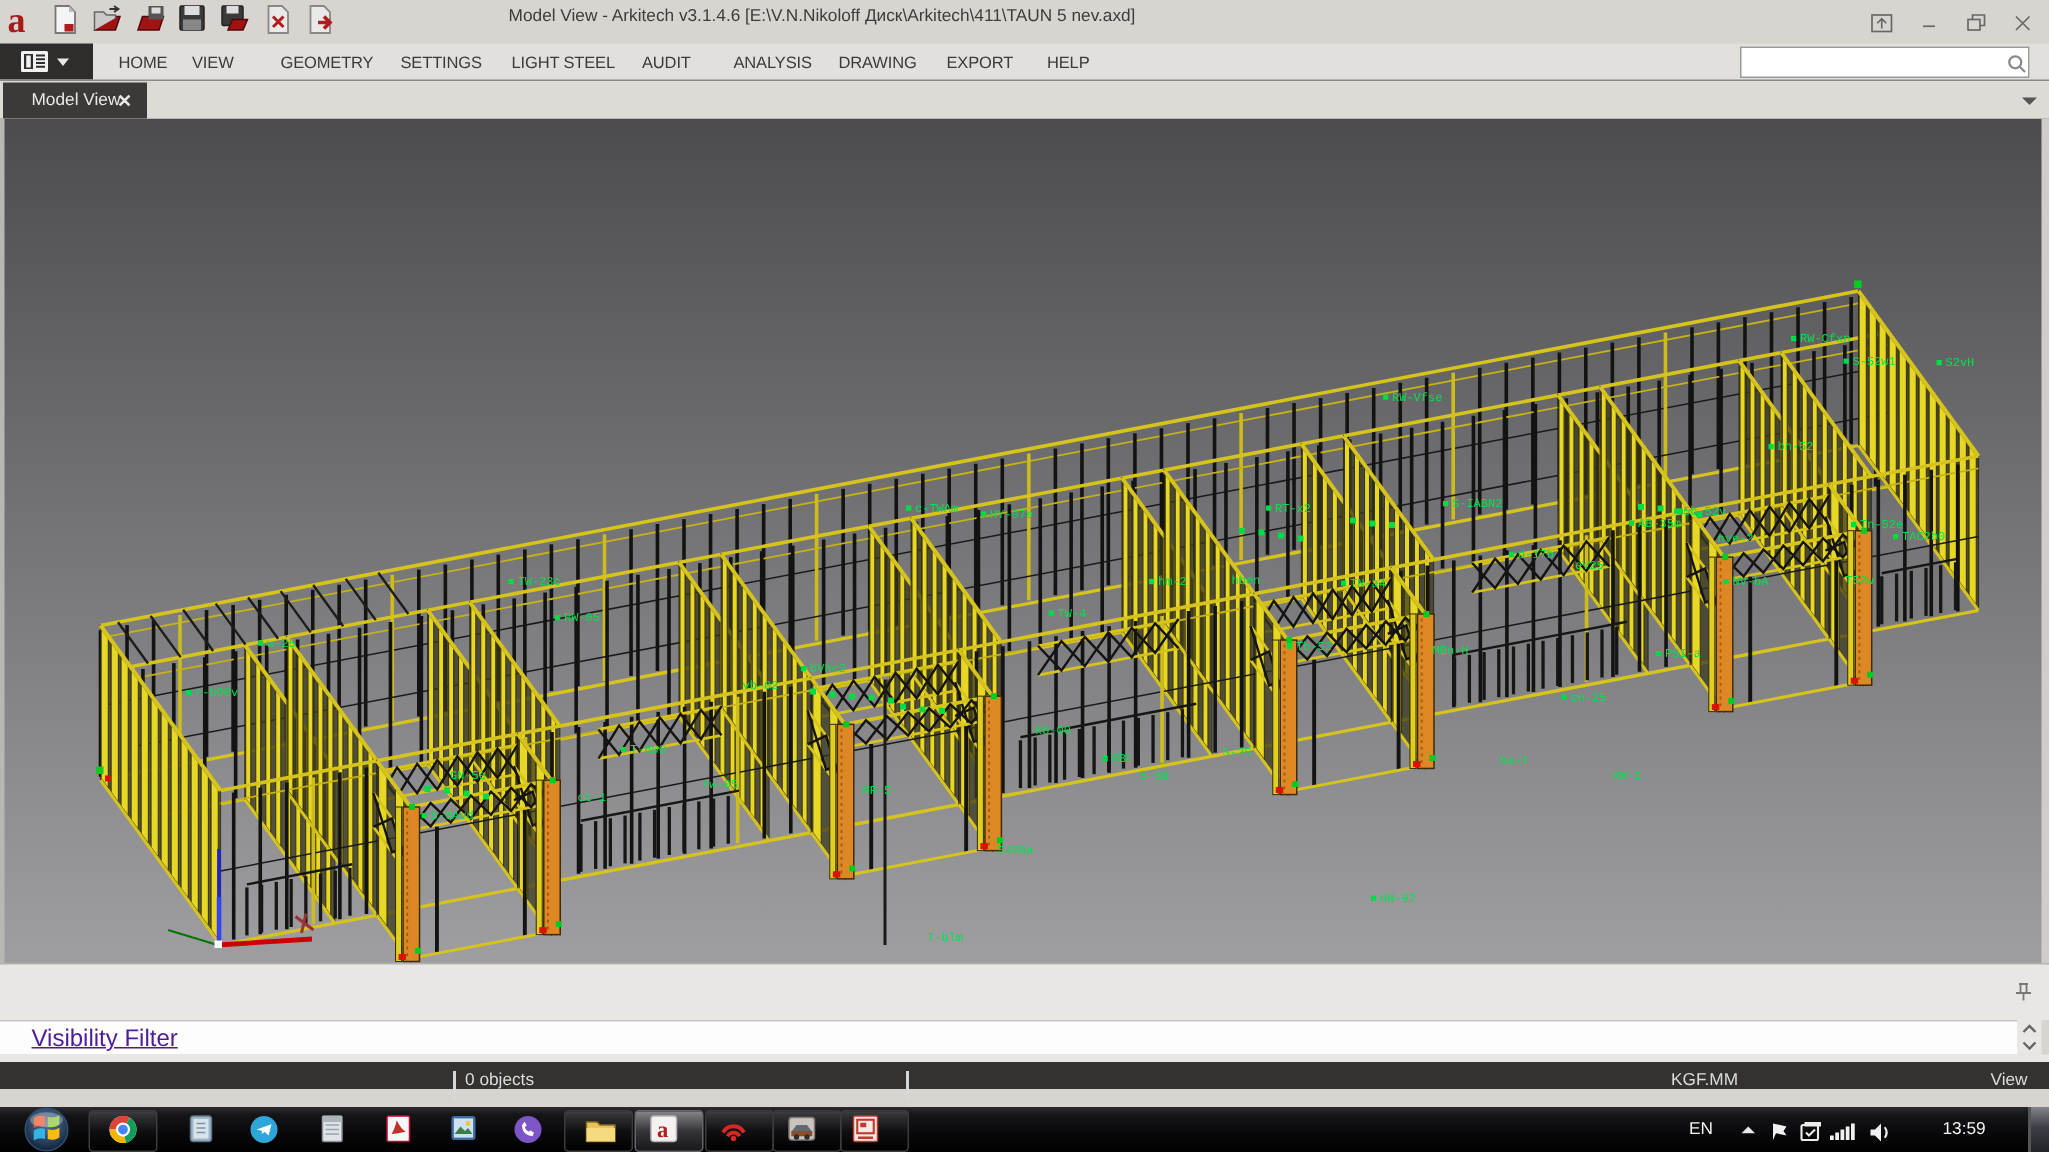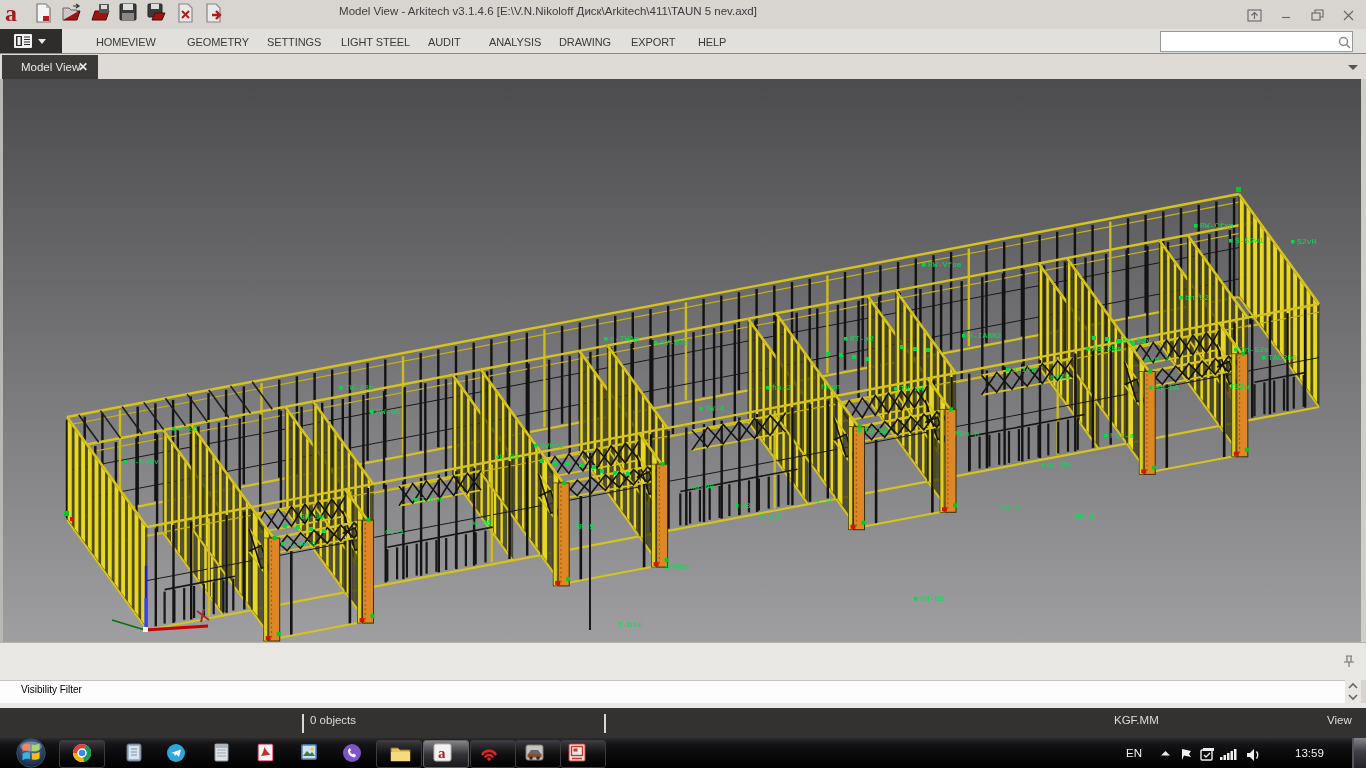--- a/index.html
+++ b/index.html
@@ -12,23 +12,23 @@
 #tab{left:2px;top:55px;width:96px;height:24px;background:#3b3a38;color:#e8e8e8;
  font-size:11.5px;line-height:24px;}
 .menu{position:absolute;top:36px;font-size:11px;color:#3a3a3a;letter-spacing:-0.1px;}
 #searchbox{left:1160px;top:31px;width:191px;height:19px;background:#fff;
  border:1px solid #999;}
 #viewport{left:0;top:79px;width:1366px;height:563px;}
 #panel{left:0;top:642px;width:1366px;height:38px;background:#e9e7e4;
  border-top:1px solid #b5b3af;box-sizing:border-box;}
 #visrow{left:0;top:680px;width:1345px;height:23px;background:#fdfdfd;
  border-top:1px solid #c5c3bf;box-sizing:border-box;}
-#vistxt{left:21px;top:684px;font-size:10px;color:#000000;}
+#vistxt{left:21px;top:684px;font-size:16px;color:#4c1d95;text-decoration:underline;}
 #gap703{left:0;top:703px;width:1366px;height:5px;background:#e9e7e4;}
-#statusbar{left:0;top:708px;width:1366px;height:30px;background:#333231;color:#dcdcdc;
+#statusbar{left:0;top:708px;width:1366px;height:18px;background:#333231;color:#dcdcdc;
  font-size:11.5px;}
 #taskbar{left:0;top:738px;width:1366px;height:30px;
  background:linear-gradient(#2b2b2d 0%,#151517 18%,#0a0a0c 55%,#000 100%);}
 .tray{position:absolute;color:#f2f2f2;font-size:11.5px;top:747px;}
 .tbtn{position:absolute;top:740px;width:44px;height:26px;border-radius:3px;
  border:1px solid #3c3c40;background:linear-gradient(rgba(120,120,130,.35),rgba(40,40,46,.18) 50%,rgba(0,0,0,.25));}
 </style></head><body>
 <div class="abs" id="titlebar"></div>
 <div class="abs" id="title">Model View - Arkitech v3.1.4.6 [E:\V.N.Nikoloff Диск\Arkitech\411\TAUN 5 nev.axd]</div>
 
@@ -81,21 +81,21 @@
 </svg>
 
 <div class="abs" id="menurow"></div>
 <div class="abs" id="appbtn"><svg width="62" height="24" viewBox="0 0 62 24">
  <rect x="14" y="5" width="18" height="14" rx="1" fill="#f2f2f2"></rect>
  <rect x="16" y="7" width="6" height="10" fill="#2e2d2b"></rect>
       <rect x="17.5" y="8" width="3" height="8" fill="#f2f2f2"></rect>
  <path d="M24 8 h6 M24 10.5 h6 M24 13 h6 M24 15.5 h6" stroke="#2e2d2b" stroke-width="1.2"></path>
  <path d="M38 10 l4 5 4 -5 z" fill="#e8e8e8"></path>
     </svg></div>
-<span class="menu" style="left:96px">HOME</span>
+<span class="menu" style="left:79px">HOME</span>
 <span class="menu" style="left:128px">VIEW</span>
 <span class="menu" style="left:187px">GEOMETRY</span>
 <span class="menu" style="left:267px">SETTINGS</span>
 <span class="menu" style="left:341px">LIGHT STEEL</span>
 <span class="menu" style="left:428px">AUDIT</span>
 <span class="menu" style="left:489px">ANALYSIS</span>
 <span class="menu" style="left:559px">DRAWING</span>
 <span class="menu" style="left:631px">EXPORT</span>
 <span class="menu" style="left:698px">HELP</span>
 <div class="abs" id="searchbox"></div>

